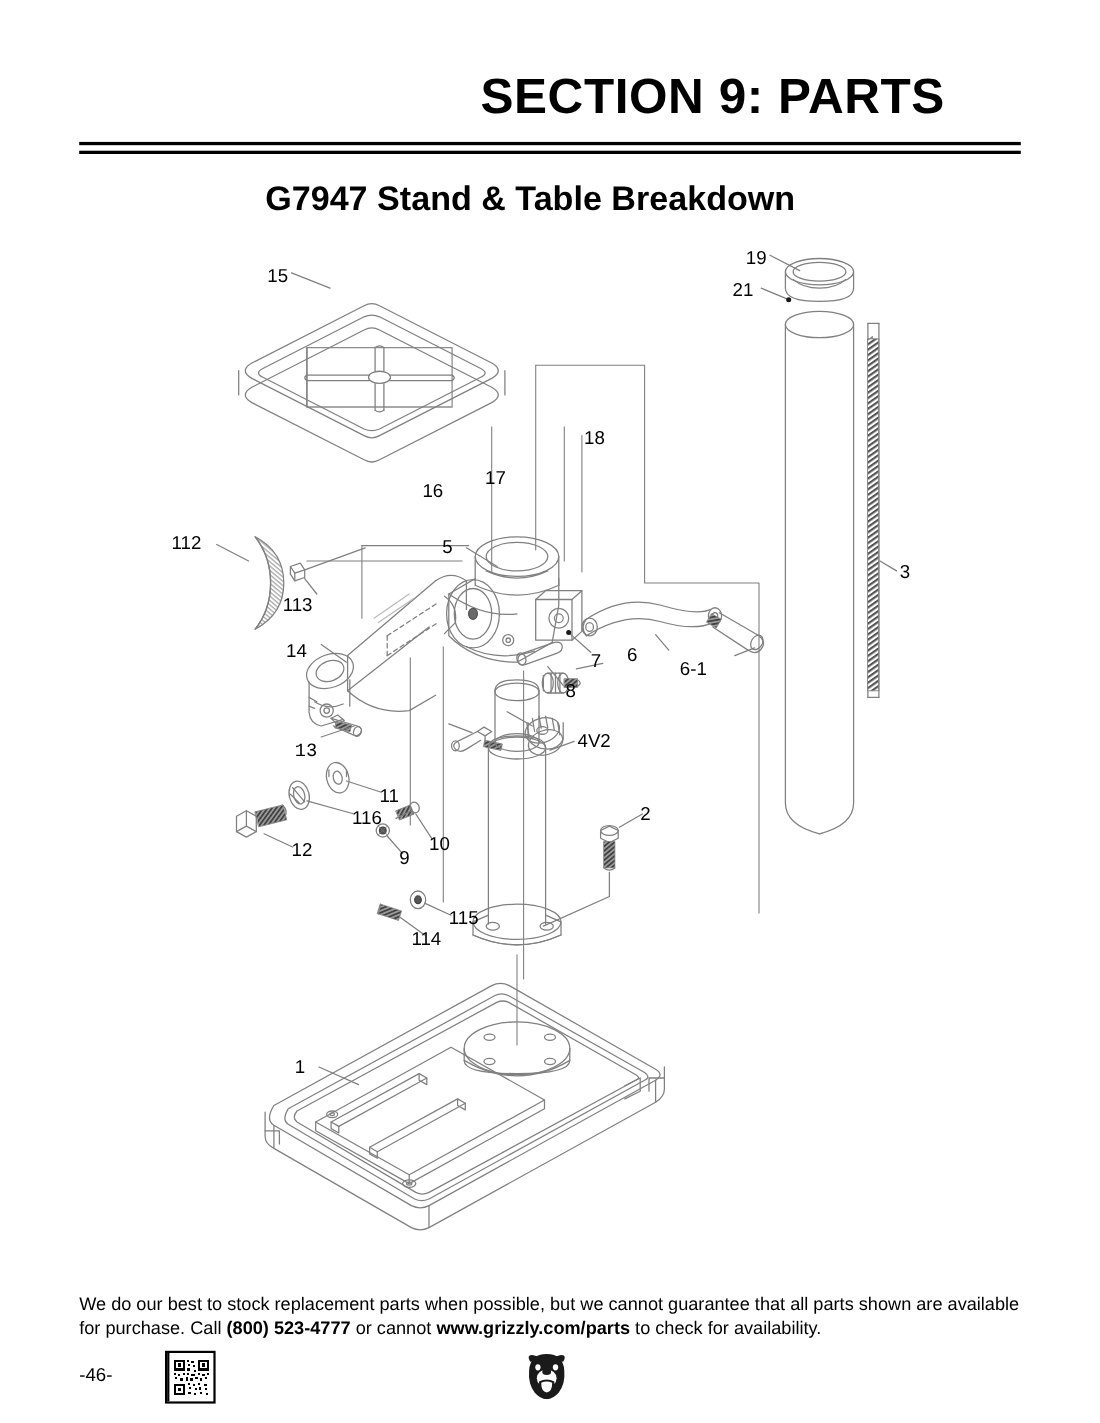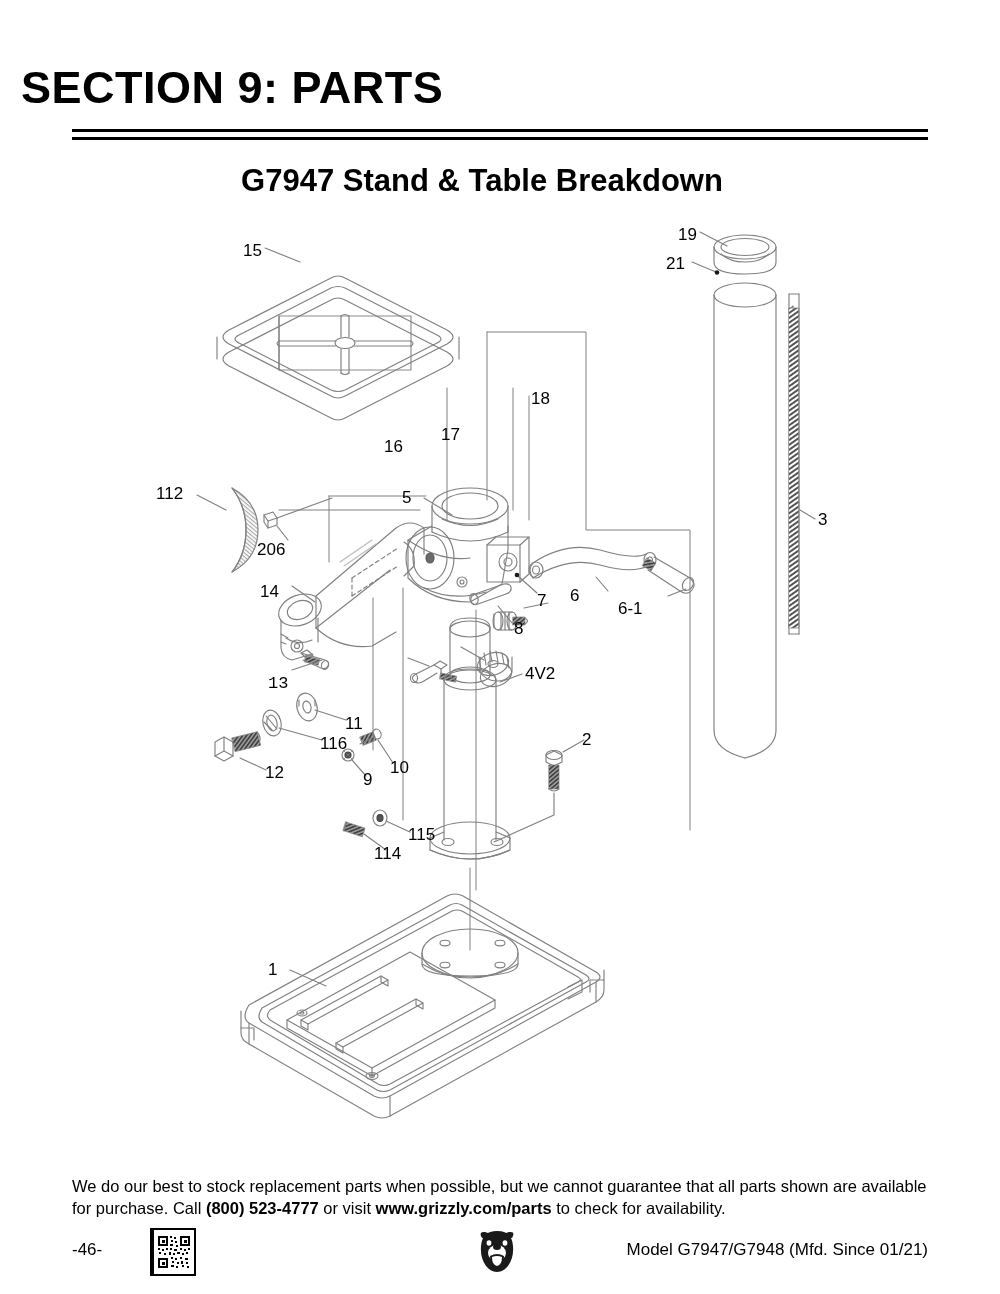--- a/index.html
+++ b/index.html
@@ -5,22 +5,22 @@
   html,body{margin:0;padding:0;}
   body{
     width:1000px;height:1294px;background:#ffffff;
     font-family:"Liberation Sans", sans-serif;color:#000;
     position:relative;overflow:hidden;
   }
   .page{position:absolute;inset:0;}
 
   
   .section-title{
-    position:absolute;left:0;top:62px;width:859px;text-align:left;
-    font-size:45px;font-weight:bold;letter-spacing:.5px;margin-left:21px;
+    position:absolute;left:0;top:62px;width:859px;text-align:right;
+    font-size:45px;font-weight:bold;letter-spacing:.5px;
   }
   .rule-wrap{position:absolute;left:72px;top:129px;width:856px;}
   .rule{height:3px;background:#000;}
   .rule.second{margin-top:5px;height:3px;}
   .subtitle{
     position:absolute;left:0;top:163px;width:964px;text-align:center;
     font-size:31px;font-weight:bold;
   }
 
   
@@ -413,41 +413,41 @@
 
     <div class="lbl" style="left:243px;top:31px;">15</div>
     <div class="lbl" style="left:678px;top:15px;">19</div>
     <div class="lbl" style="left:666px;top:44px;">21</div>
     <div class="lbl" style="left:818px;top:300px;">3</div>
     <div class="lbl" style="left:531px;top:179px;">18</div>
     <div class="lbl" style="left:441px;top:215px;">17</div>
     <div class="lbl" style="left:384px;top:227px;">16</div>
     <div class="lbl" style="left:402px;top:278px;">5</div>
     <div class="lbl" style="left:156px;top:274px;">112</div>
-    <div class="lbl" style="left:257px;top:330px;">206</div>
+    <div class="lbl" style="left:257px;top:330px;">113</div>
     <div class="lbl" style="left:260px;top:372px;">14</div>
     <div class="lbl" style="left:268px;top:464px;font-family:Liberation Mono, monospace;">13</div>
     <div class="lbl" style="left:537px;top:381px;">7</div>
     <div class="lbl" style="left:570px;top:376px;">6</div>
     <div class="lbl" style="left:618px;top:389px;">6-1</div>
     <div class="lbl" style="left:514px;top:409px;">8</div>
     <div class="lbl" style="left:525px;top:454px;">4V2</div>
     <div class="lbl" style="left:345px;top:504px;">11</div>
     <div class="lbl" style="left:320px;top:524px;">116</div>
     <div class="lbl" style="left:265px;top:553px;">12</div>
     <div class="lbl" style="left:363px;top:560px;">9</div>
     <div class="lbl" style="left:390px;top:548px;">10</div>
     <div class="lbl" style="left:408px;top:615px;">115</div>
     <div class="lbl" style="left:374px;top:634px;">114</div>
     <div class="lbl" style="left:582px;top:520px;">2</div>
     <div class="lbl" style="left:268px;top:750px;">1</div>
   </div>
 
   <div class="disclaimer">
-    <span>We do our best to stock replacement parts when possible, but we cannot guarantee that all parts shown are available for purchase. Call </span><b>(800) 523-4777</b><span> or visit </span><b>www.grizzly.com/parts</b><span> to check for availability.</span>
+    <span>We do our best to stock replacement parts when possible, but we cannot guarantee that all parts shown are available for purchase. Call </span><b>(800) 523-4777</b><span> or cannot </span><b>www.grizzly.com/parts</b><span> to check for availability.</span>
   </div>
 
   <div class="footer-row">
     <div class="pageno">-46-</div>
 
     <div class="qr-badge">
       <div class="qr">
         <svg width="36" height="36" viewBox="0 0 36 36" shape-rendering="crispEdges">
           <rect width="36" height="36" fill="#fff"></rect>
           <g fill="#000">
@@ -507,16 +507,15 @@
         </g>
         <ellipse cx="23" cy="25" rx="9" ry="8" fill="#fff"></ellipse>
         <ellipse cx="23" cy="19" rx="4" ry="3" fill="#1a1a1a"></ellipse>
         <path d="M16 28 Q23 24 30 28 Q30 40 23 41 Q16 40 16 28 Z" fill="#1a1a1a"></path>
         <path d="M18 29 Q23 27 28 29 Q28 37 23 38 Q18 37 18 29 Z" fill="#fff"></path>
         <ellipse cx="15" cy="15" rx="2.4" ry="2.8" fill="#fff"></ellipse>
         <ellipse cx="31" cy="15" rx="2.4" ry="2.8" fill="#fff"></ellipse>
       </svg>
     </div>
 
-    <div class="model">Model G7947/G7948 (Mfd. Since 01/21)</div>
   </div>
 
 </div>
 
 </body></html>

